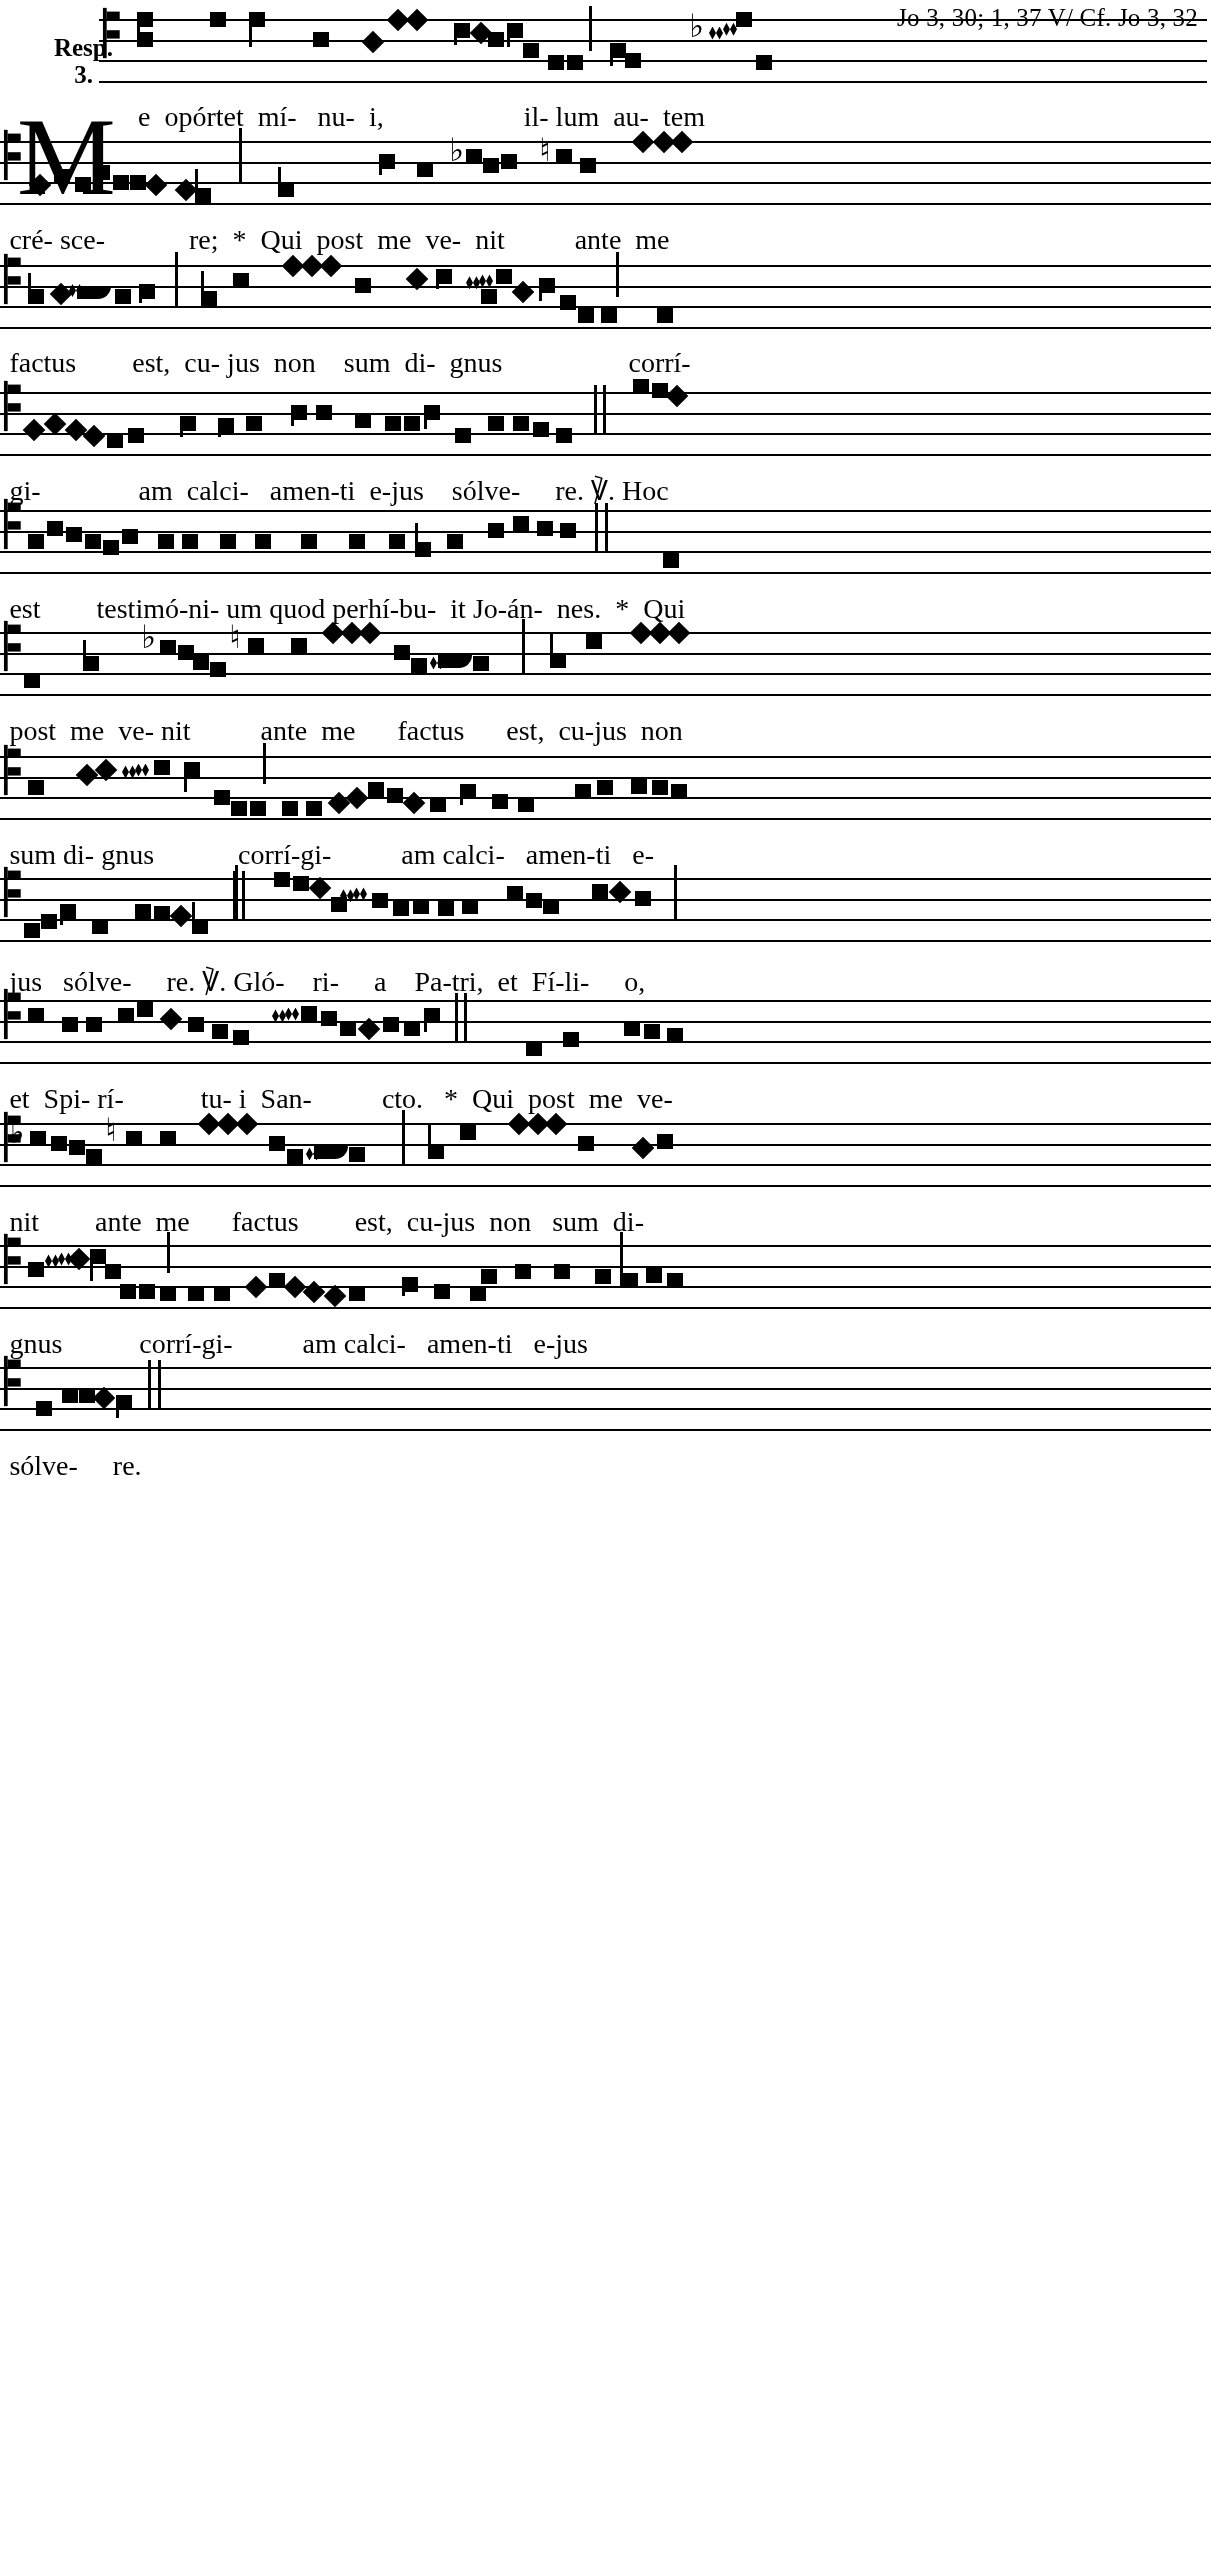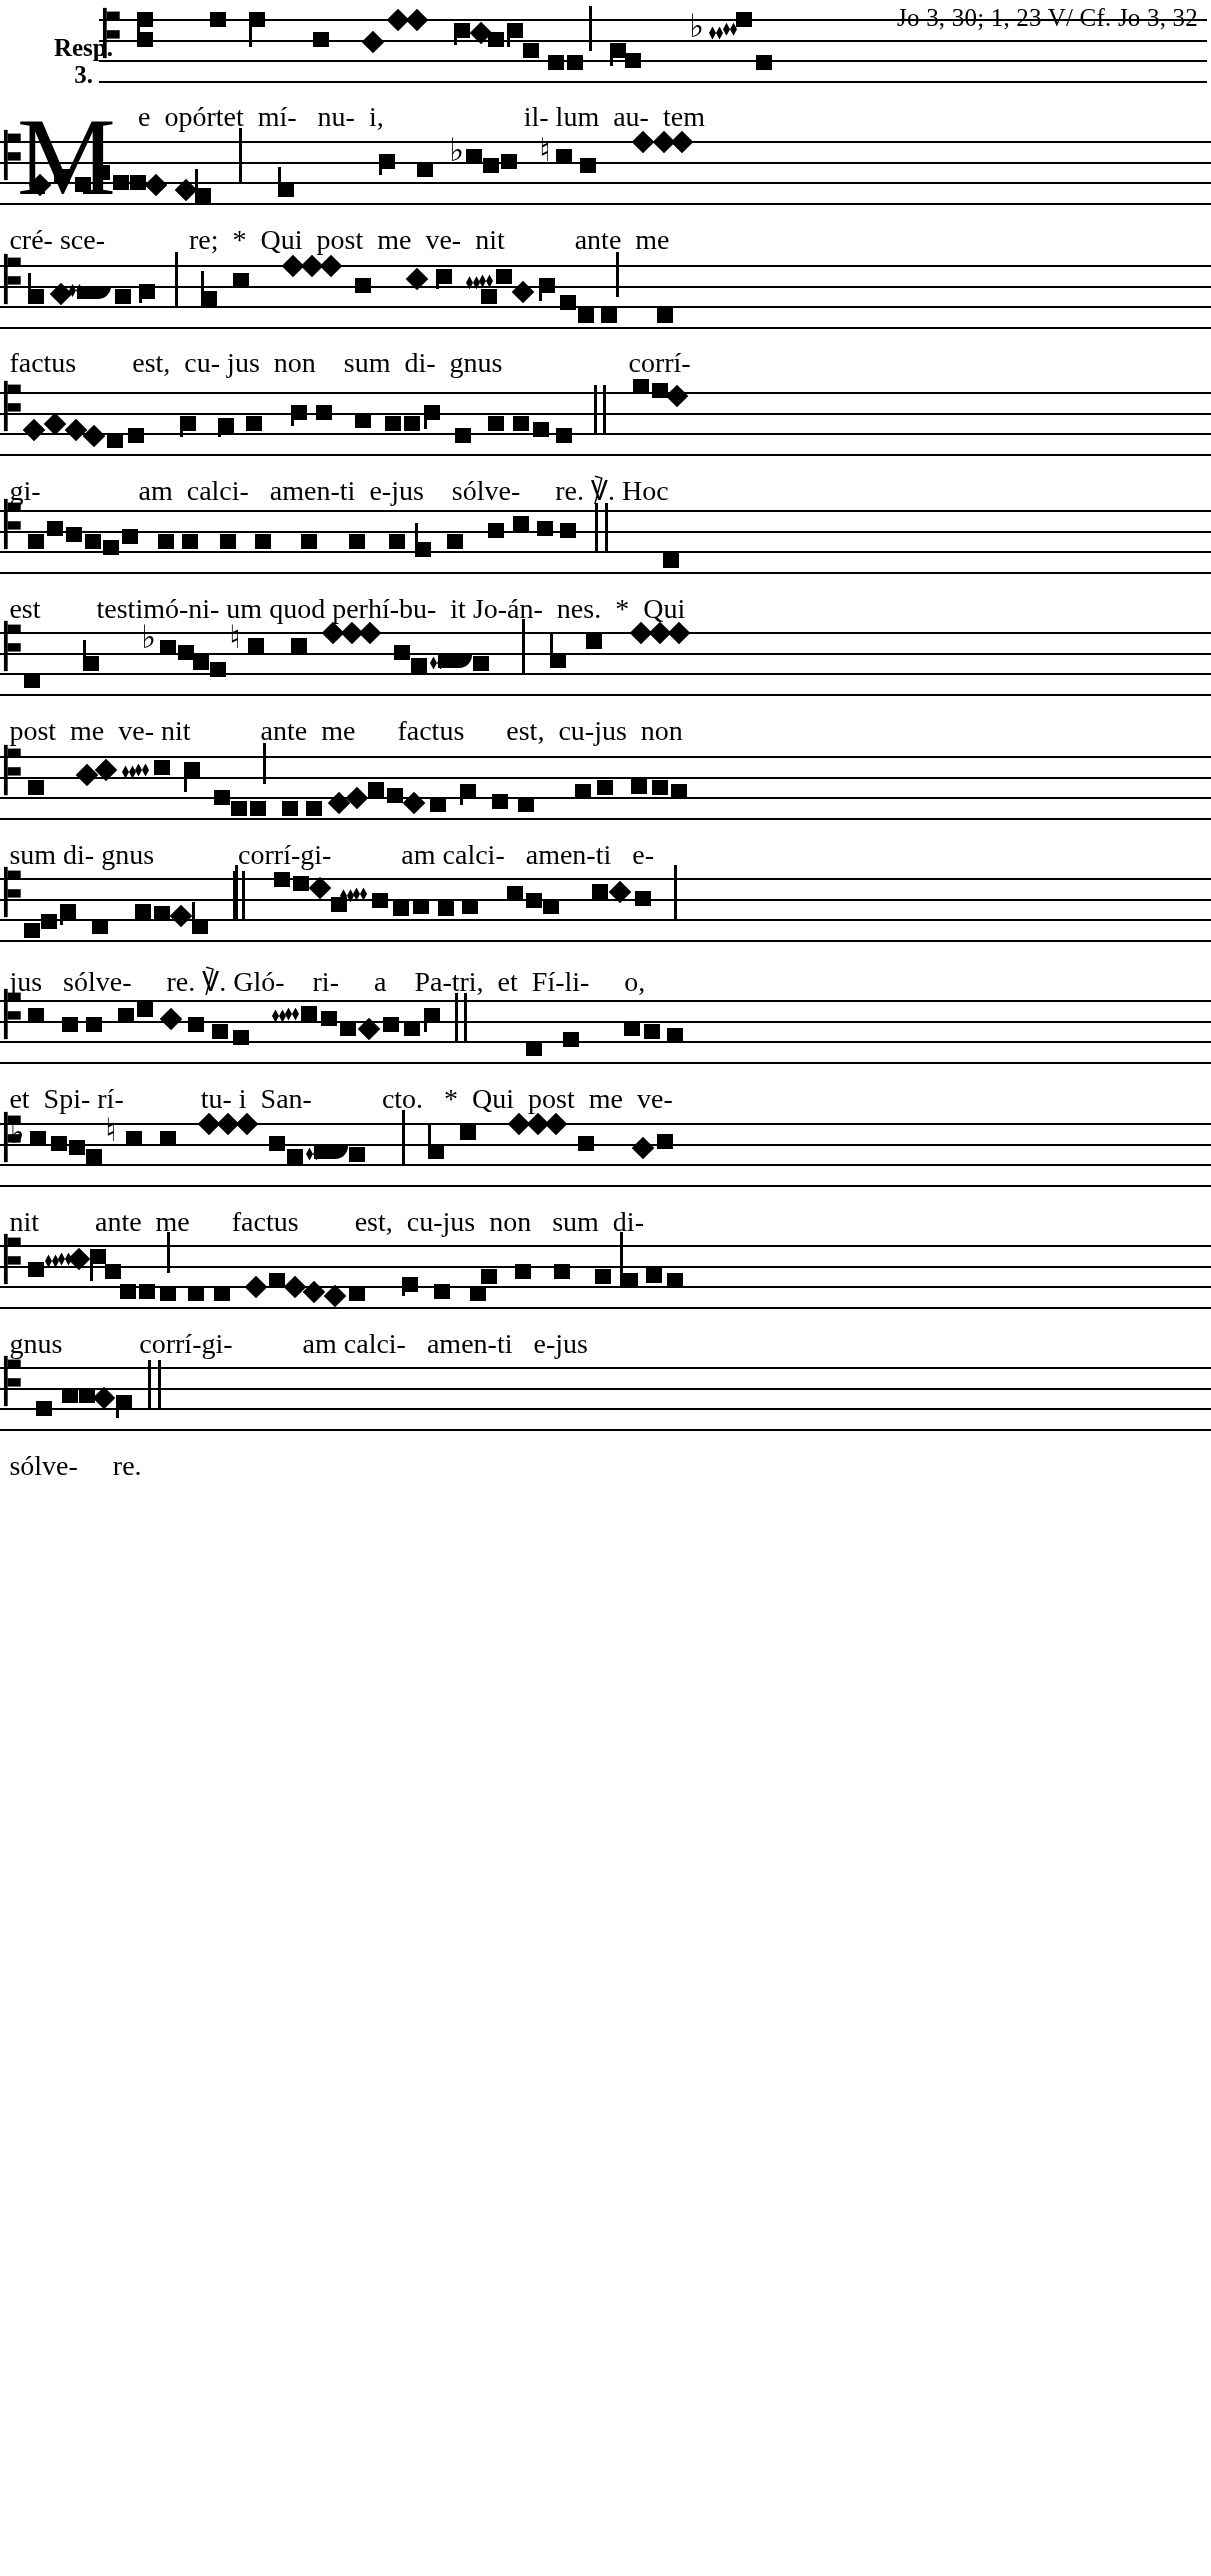--- a/index.html
+++ b/index.html
@@ -33,21 +33,21 @@
   .swoop{position:absolute;background:#000;}
 
   
   .lyrics{position:absolute;left:0;width:1211px;font-size:28px;font-family:"Liberation Serif",serif;white-space:pre;}
 </style>
 </head>
 <body>
 
 <div class="page">
 
-  <div class="source-ref">Jo 3, 30; 1, 23 V/ Cf. Jo 3, 32</div>
+  <div class="source-ref">Jo 3, 30; 1, 37 V/ Cf. Jo 3, 32</div>
 
   <div class="resp-label">
     <div>Resp.</div>
     <div>3.</div>
   </div>
 
   <div class="initial">M</div>
 
   <div class="system" style="top:19px;left:99px;width:1108px;height:66px;">
     <div class="staff">

